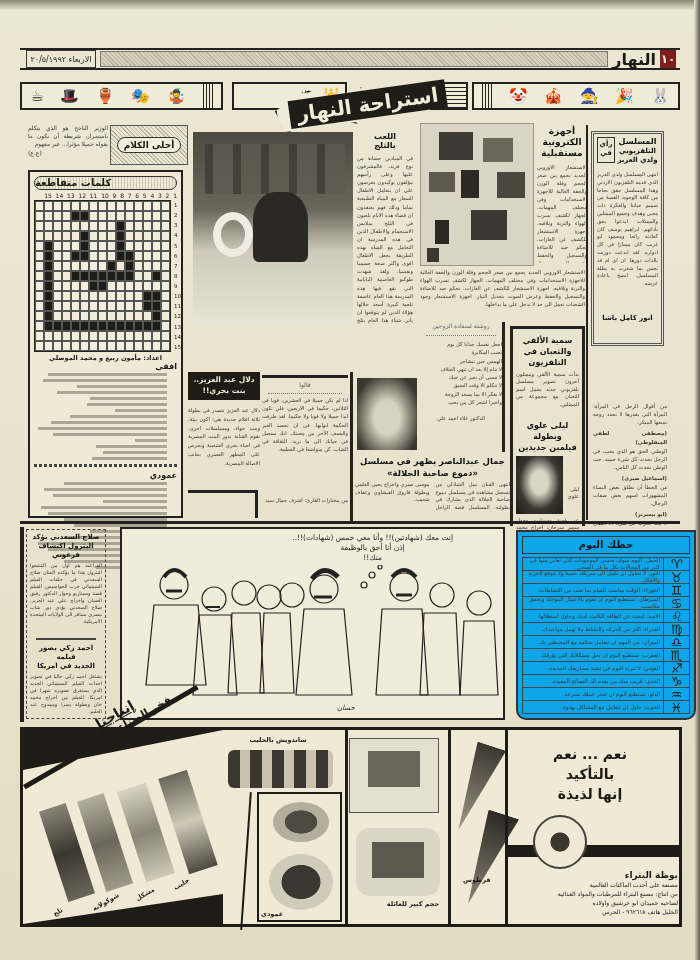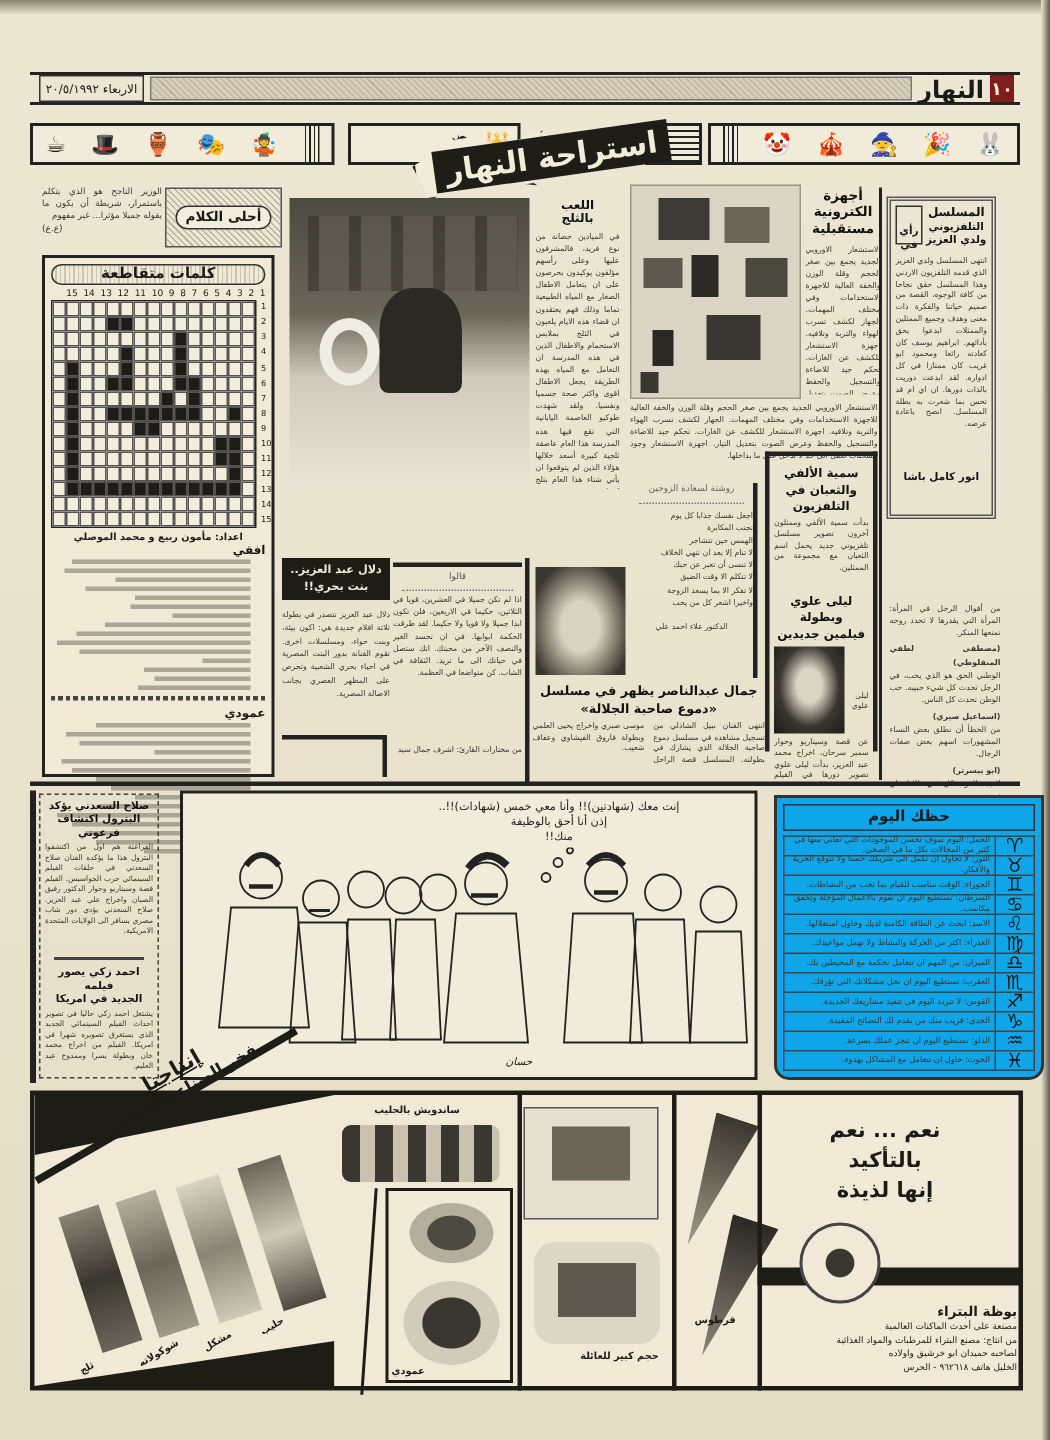--- a/index.html
+++ b/index.html
@@ -84,21 +84,21 @@
 
 <div class="abs" style="left:28px;top:124px;width:80px;height:38px;">
   <div class="txt" style="font-size:5.8px;line-height:8px">الوزير الناجح هو الذي يتكلم باستمرار، شريطة أن يكون ما يقوله جميلا مؤثرا... غير مفهوم</div>
   <div class="txt" style="text-align:left;font-size:6px">(ع.ع)</div>
 </div>
 <div class="abs" style="left:110px;top:125px;width:78px;height:40px;border:1px solid #555;background:repeating-linear-gradient(45deg,#bdb7a2 0 1px,#ece7d3 1px 3px);display:flex;align-items:center;justify-content:center">
   <span style="background:#f3eedb;border:1px solid #333;border-radius:10px;padding:2px 6px;font-size:9px;font-weight:bold">أحلى الكلام</span>
 </div>
 
 <div class="abs box" style="left:28px;top:170px;width:155px;height:348px;padding:4px;">
-  <div style="border:1px solid #333;border-radius:10px;text-align:center;font-weight:bold;font-size:10px;height:14px;line-height:12px;background:repeating-linear-gradient(90deg,transparent 0 2px,#cbc5b0 2px 3px)">كلمات متقاطعة</div>
+  <div style="border:1px solid #333;border-radius:10px;text-align:left;font-weight:bold;font-size:10px;height:14px;line-height:12px;background:repeating-linear-gradient(90deg,transparent 0 2px,#cbc5b0 2px 3px)">كلمات متقاطعة</div>
   <div style="display:flex;justify-content:space-between;font-size:6px;margin:2px 0 1px 0;direction:rtl;padding-left:10px">
     <span>1</span>
       <span>2</span>
       <span>3</span>
       <span>4</span>
       <span>5</span>
       <span>6</span>
       <span>7</span>
       <span>8</span>
       <span>9</span>
@@ -422,21 +422,21 @@
 </div>
 <div class="abs txt" style="left:420px;top:268px;width:165px;height:48px;font-size:5.2px;line-height:8px;overflow:hidden">الاستشعار الاوروبي الجديد يجمع بين صغر الحجم وقلة الوزن والخفة العالية للاجهزة الاستخدامات وفي مختلف المهمات. الجهاز لكشف تسرب الهواء والتربة وتلافيه. اجهزة الاستشعار للكشف عن الغازات. تحكم جيد للاضاءة والتسجيل والحفظ وعرض الصوت بتعديل التيار. اجهزة الاستشعار وجود الشحنات تعمل الى حد لا تدخل على ما بداخلها.</div>
 
 <div class="abs" style="left:591px;top:131px;width:73px;height:215px;border:3px double #555;padding:3px">
   <div style="display:flex;gap:2px;align-items:flex-start">
     <div style="flex:1">
       <div class="hd" style="font-size:8px;line-height:10px">المسلسل</div>
       <div class="hd" style="font-size:7px;line-height:9px">التلفزيوني</div>
       <div class="hd" style="font-size:7px;line-height:9px">ولدي العزيز</div>
     </div>
-    <div style="width:18px;height:26px;border:1px solid #333;font-size:7px;font-weight:bold;text-align:center;line-height:9px;padding-top:12px">رأي في</div>
+    <div style="width:18px;height:26px;border:1px solid #333;font-size:7px;font-weight:bold;text-align:center;line-height:9px;padding-top:2px">رأي في</div>
   </div>
   <div class="txt" style="font-size:5.2px;line-height:7.8px;margin-top:6px;height:140px;overflow:hidden">انتهى المسلسل ولدي العزيز الذي قدمه التلفزيون الاردني وهذا المسلسل حقق نجاحا من كافة الوجوه، القصة من صميم حياتنا والفكرة ذات معنى وهدف وجميع الممثلين والممثلات ابدعوا بحق بأدائهم. ابراهيم يوسف كان كعادته رائعا ومحمود ابو غريب كان ممتازا في كل ادواره. لقد ابدعت دوريت بالذات دورها. ان اي ام قد تحس بما شعرت به بطلة المسلسل. انصح باعادة عرضه.</div>
   <div class="hd" style="font-size:7px;margin-top:3px">انور كامل باشا</div>
 </div>
 
 <div class="abs" style="left:593px;top:402px;width:74px;height:115px;">
   <div class="txt" style="font-size:5.3px;line-height:8px">من أقوال الرجل في المرأة: المرأة التي يقدرها لا تحدد روحه تمنعها المنكر.</div>
   <div class="txt" style="font-size:5.3px;font-weight:bold;margin-top:3px">(مصطفى لطفي المنفلوطي)</div>
   <div class="txt" style="font-size:5.3px;line-height:8px">الوطني الحق هو الذي يحب، في الرجل تحدث كل شيء حبيبه. حب الوطن تحدث كل الناس.</div>
   <div class="txt" style="font-size:5.3px;font-weight:bold;margin-top:3px">(اسماعيل صبري)</div>
@@ -476,21 +476,21 @@
   <div class="txt" style="font-size:5.2px;line-height:8.3px">واخيرا اشعر كل من يحب</div>
   <div class="txt" style="font-size:5.2px;line-height:8px;margin-top:8px;text-align:center">الدكتور علاء احمد علي</div>
 </div>
 
 <div class="abs" style="left:355px;top:455px;width:155px;height:65px;">
   <div class="hd" style="font-size:8.5px;line-height:12px">جمال عبدالناصر يظهر في مسلسل</div>
   <div class="hd" style="font-size:8.5px;line-height:12px">«دموع صاحبة الجلالة»</div>
   <div class="txt" style="font-size:5.2px;line-height:7.6px;height:38px;overflow:hidden;column-count:2;column-gap:6px;margin-top:2px">انتهى الفنان نبيل الشاذلي من تسجيل مشاهده في مسلسل دموع صاحبة الجلالة الذي يشارك في بطولته. المسلسل قصة الراحل موسى صبري واخراج يحيى العلمي وبطولة فاروق الفيشاوي وعفاف شعيب.</div>
 </div>
 
-<div class="abs" style="left:510px;top:301px;width:75px;height:200px;border:3px solid #222;border-bottom:none">
+<div class="abs" style="left:510px;top:326px;width:75px;height:200px;border:3px solid #222;border-bottom:none">
   <div class="hd" style="font-size:8px;line-height:11px;margin-top:6px">سمية الألفي</div>
   <div class="hd" style="font-size:8px;line-height:11px">والثعبان في التلفزيون</div>
   <div class="txt" style="font-size:5.2px;line-height:7.4px;margin:3px 3px 0">بدأت سمية الألفي وممثلون آخرون تصوير مسلسل تلفزيوني جديد يحمل اسم الثعبان مع مجموعة من الممثلين.</div>
   <div class="hd" style="font-size:8px;line-height:11px;margin-top:12px">ليلى علوي وبطولة</div>
   <div class="hd" style="font-size:8px;line-height:11px">فيلمين جديدين</div>
   <div style="display:flex;gap:2px;margin:3px 3px">
     <div class="txt" style="width:14px;font-size:5px;line-height:7px;padding-top:30px">ليلى علوي</div>
     <div class="photo" style="flex:1;height:58px;background:radial-gradient(ellipse at 50% 45%,#dad4c4 0 25%,#3a3730 60%,#1e1c17 100%)"></div>
   </div>
   <div class="txt" style="font-size:5.2px;line-height:7.4px;margin:0 3px;height:30px;overflow:hidden">عن قصة وسيناريو وحوار سمير سرحان، اخراج محمد عبد العزيز، بدأت ليلى علوي تصوير دورها في الفيلم الجديد.</div>

